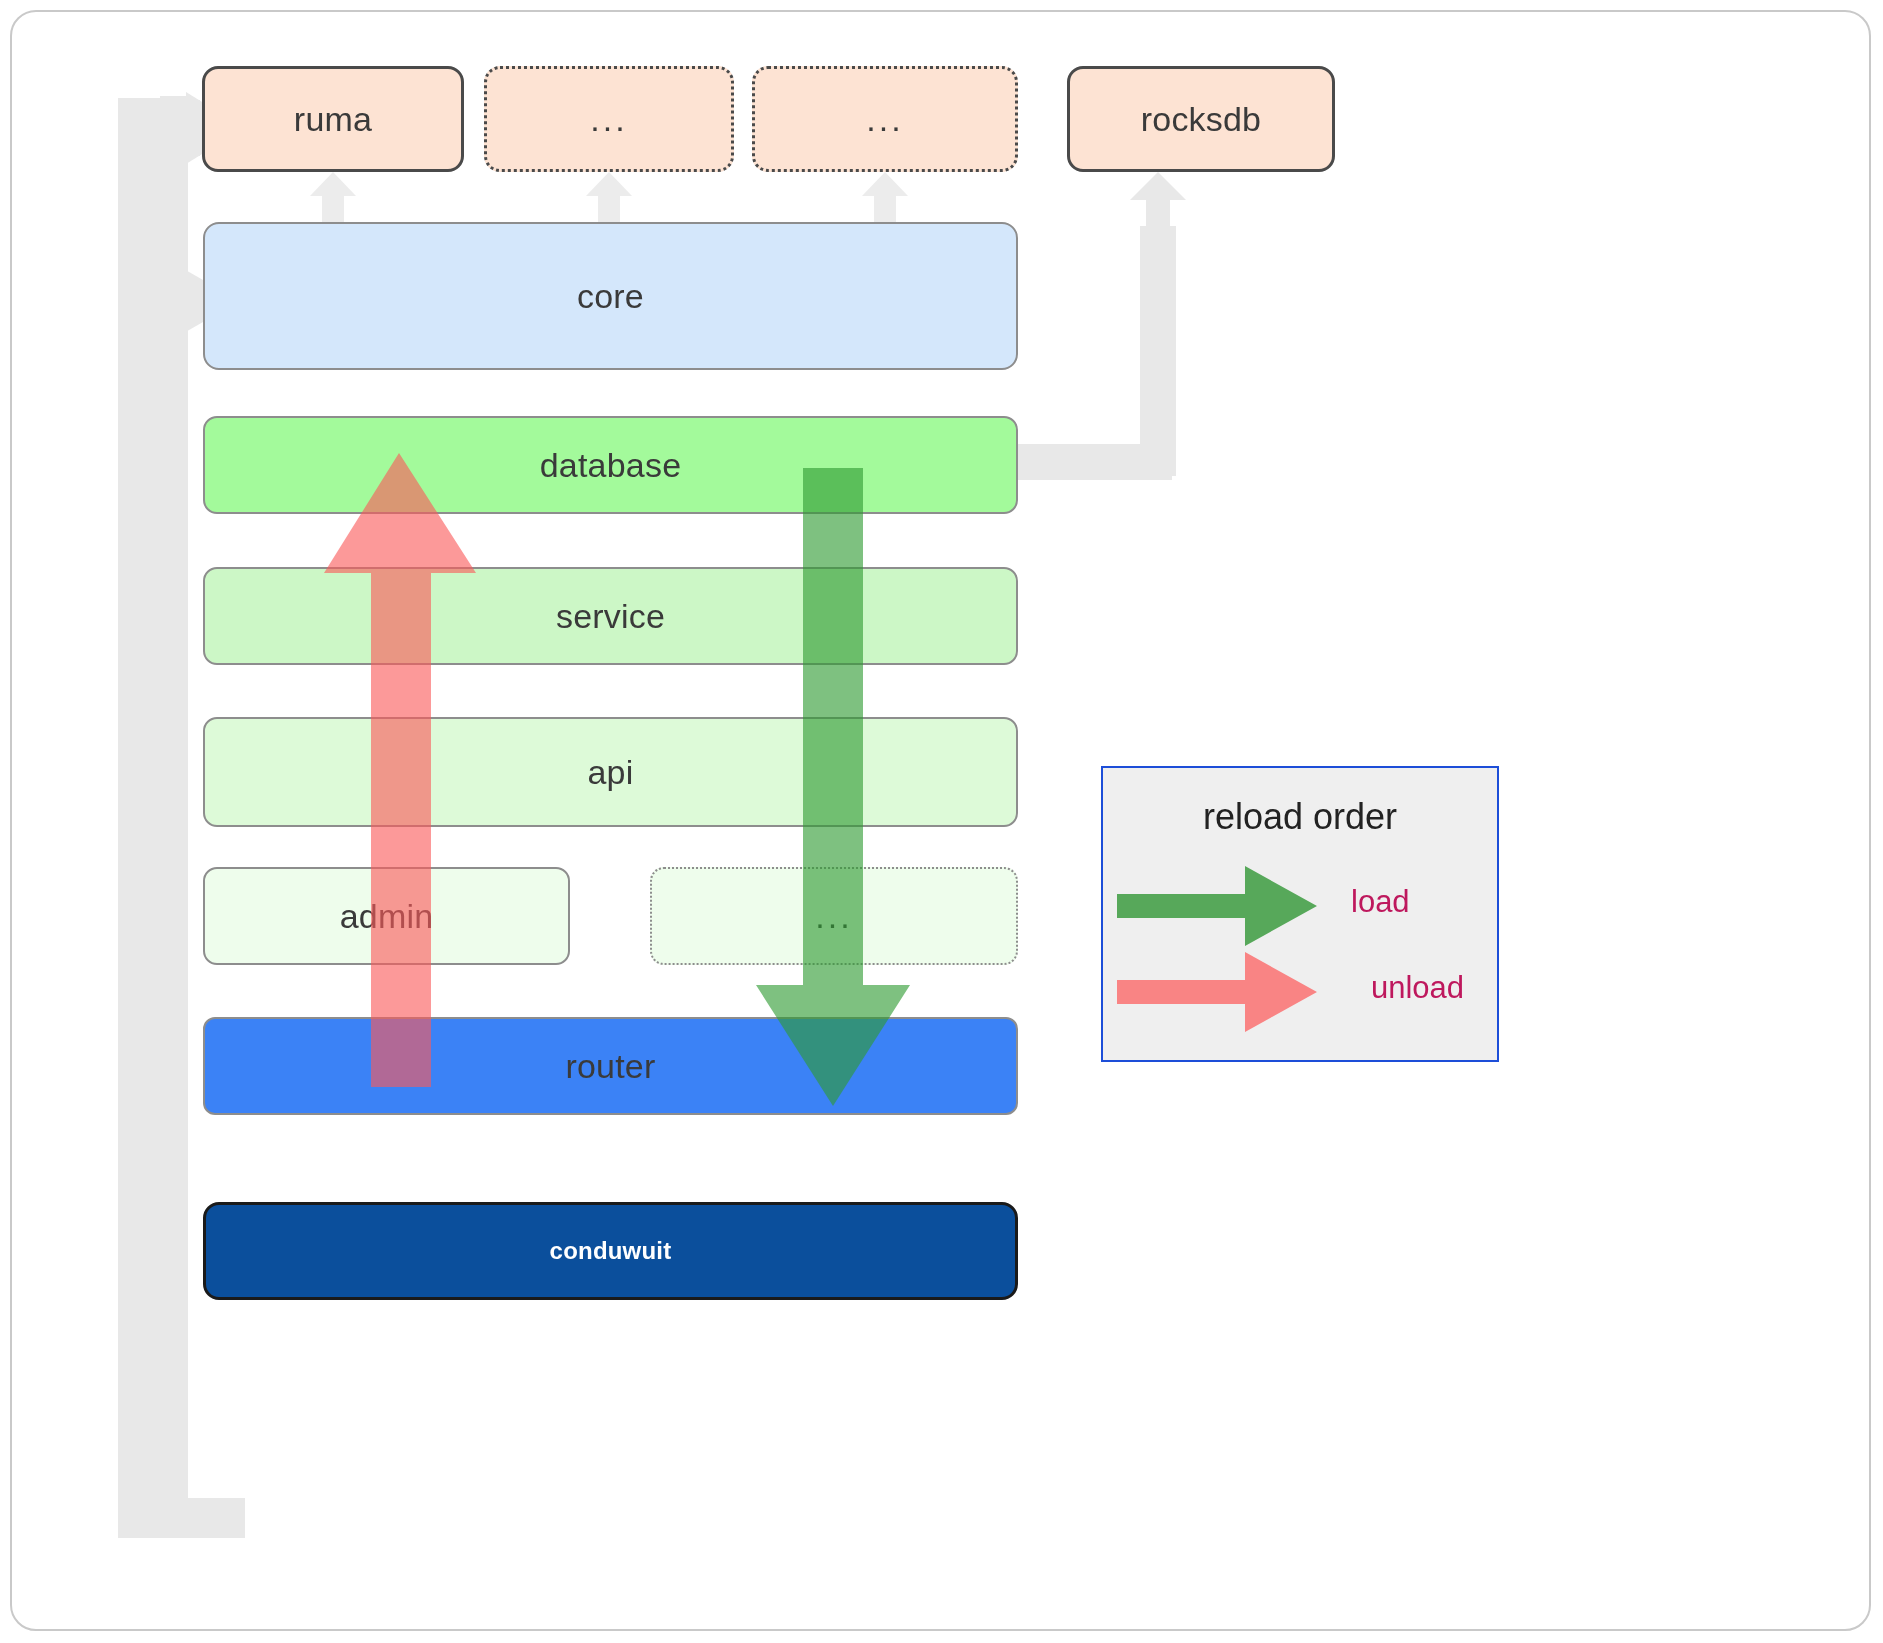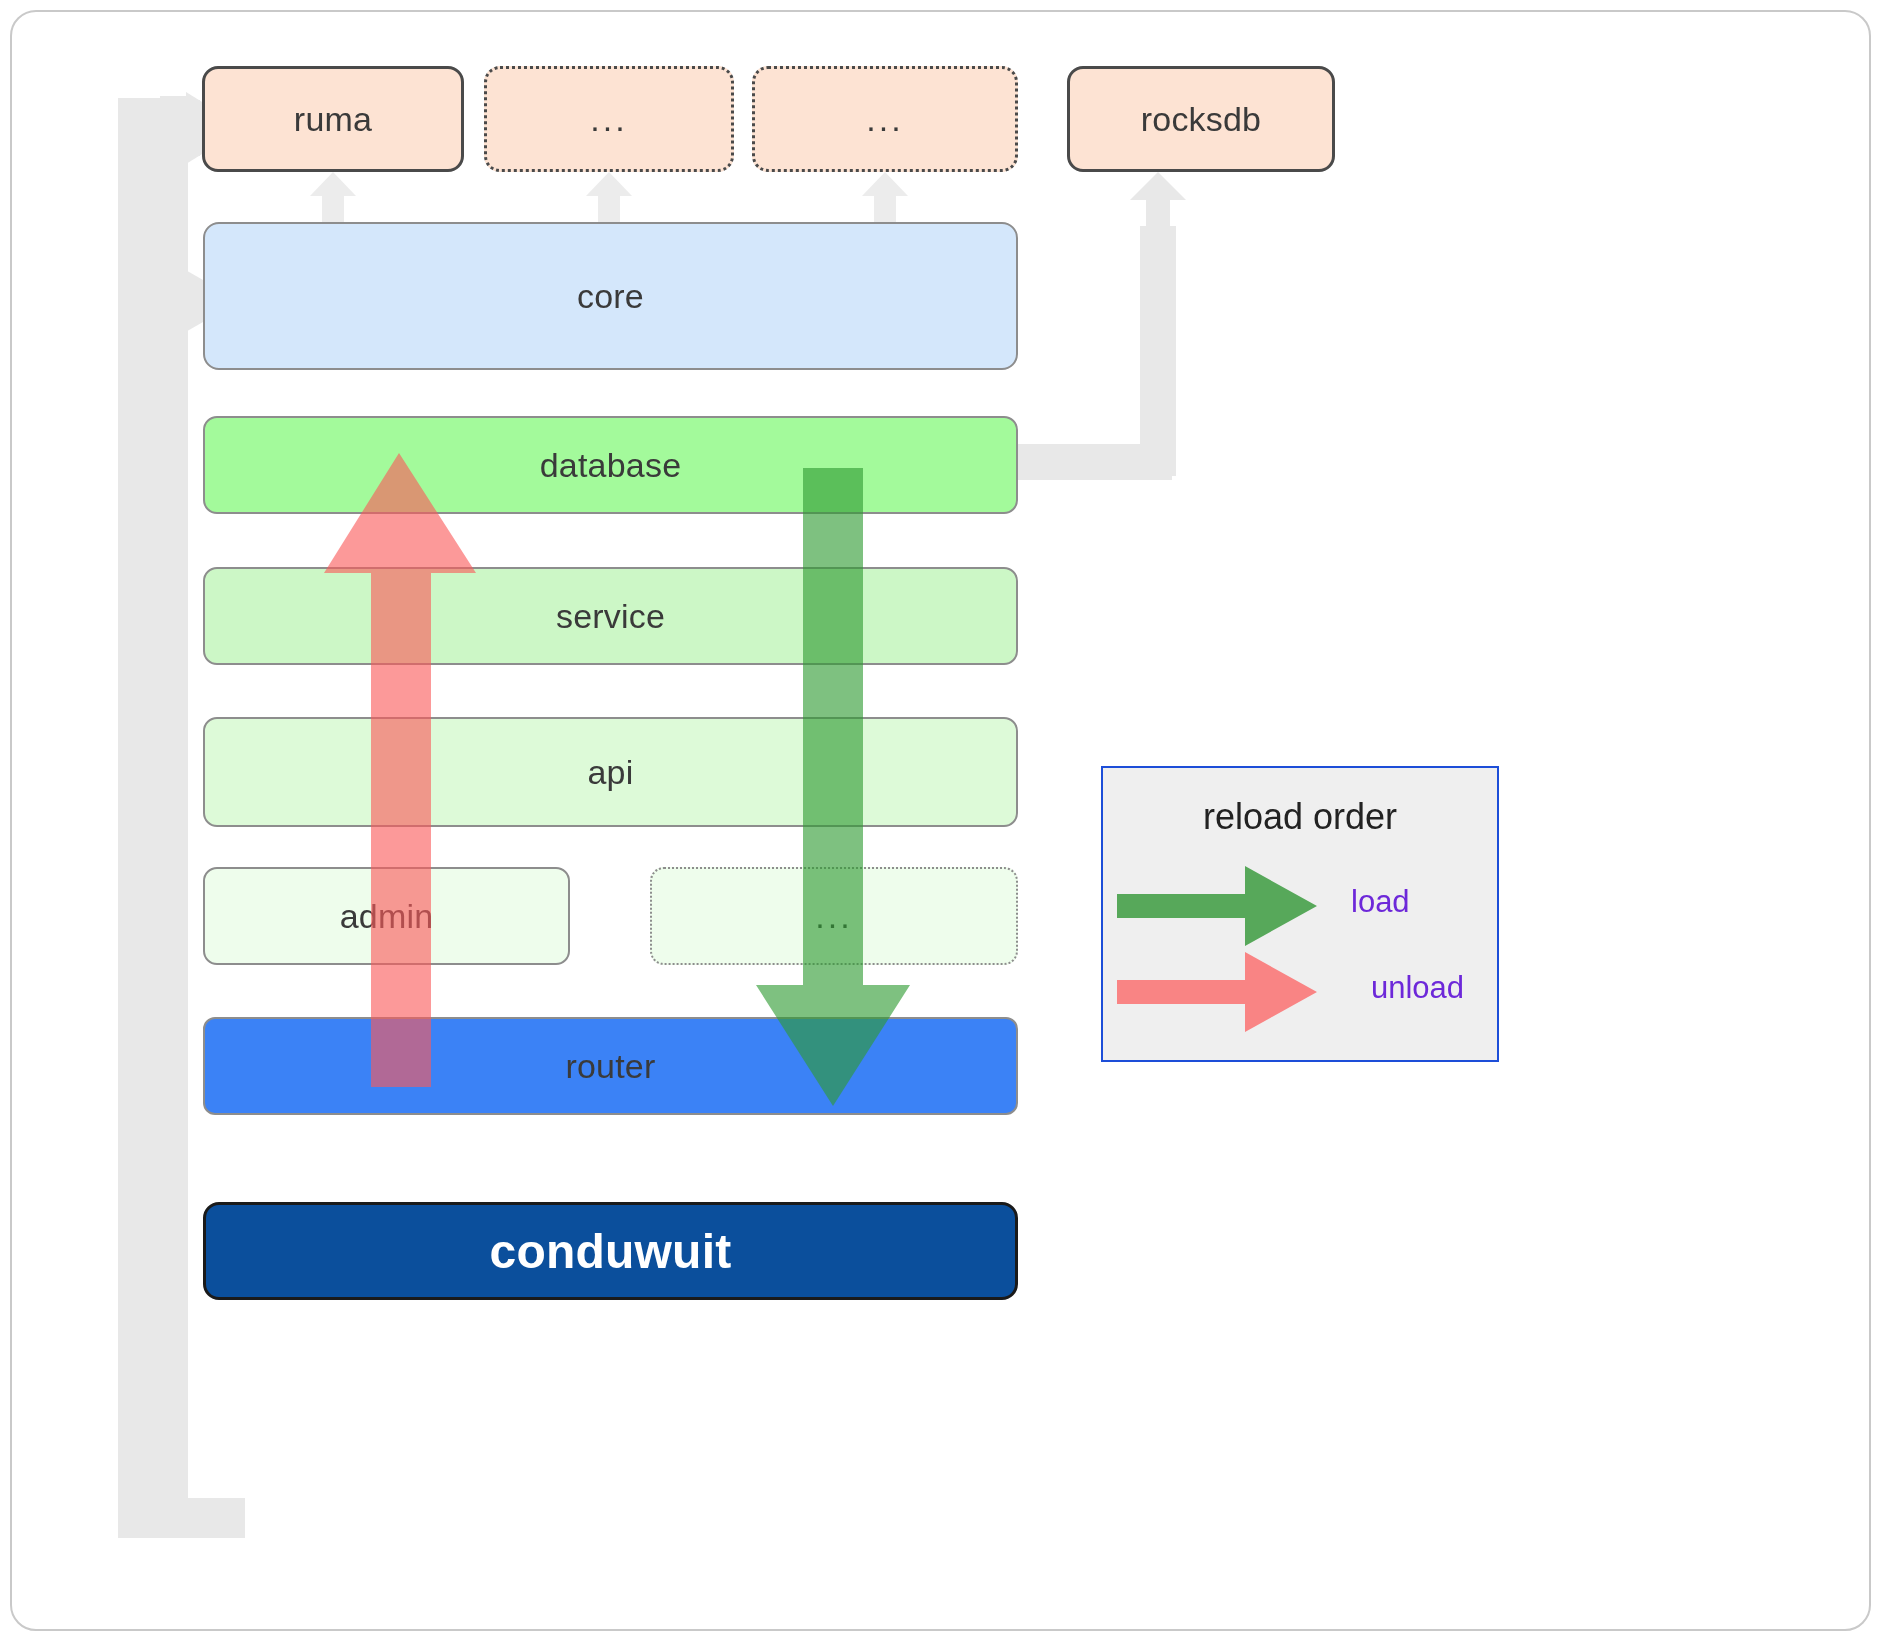--- a/index.html
+++ b/index.html
@@ -66,21 +66,21 @@
   .lvl-dots     { background:#eefdec; border:2px dotted #8d8d8d; border-radius:14px; }
   .lvl-router   { background:#3b82f6; border:2px solid #8d8d8d; border-radius:12px; }
 
   
   .app-box {
     background: #0b4f9c;
     border: 3px solid #1a1a1a;
     border-radius: 16px;
     color: #ffffff;
     font-weight: bold;
-    font-size: 48px;
+    font-size: 24px;
   }
 
   
   svg.layer {
     position: absolute;
     left: 0; top: 0;
     width: 1883px; height: 1643px;
     pointer-events: none;
   }
   svg.under { z-index: 2; }
@@ -100,21 +100,21 @@
     position: absolute;
     left: 0; top: 28px;
     width: 100%;
     text-align: center;
     font-size: 36px;
     color: #222;
   }
   .legend-label {
     position: absolute;
     font-size: 31px;
-    color: #6d28d9;
+    color: #be185d;
   }
   .lg-load  { left: 248px; top: 116px; }
   .lg-unload{ left: 248px; top: 202px; margin-left: 20px; }
   .legend-arrow { position: absolute; }
 
   .dots { letter-spacing: 3px; font-size: 34px; color:#3a3a3a; }
 </style>
 </head>
 <body>
 

